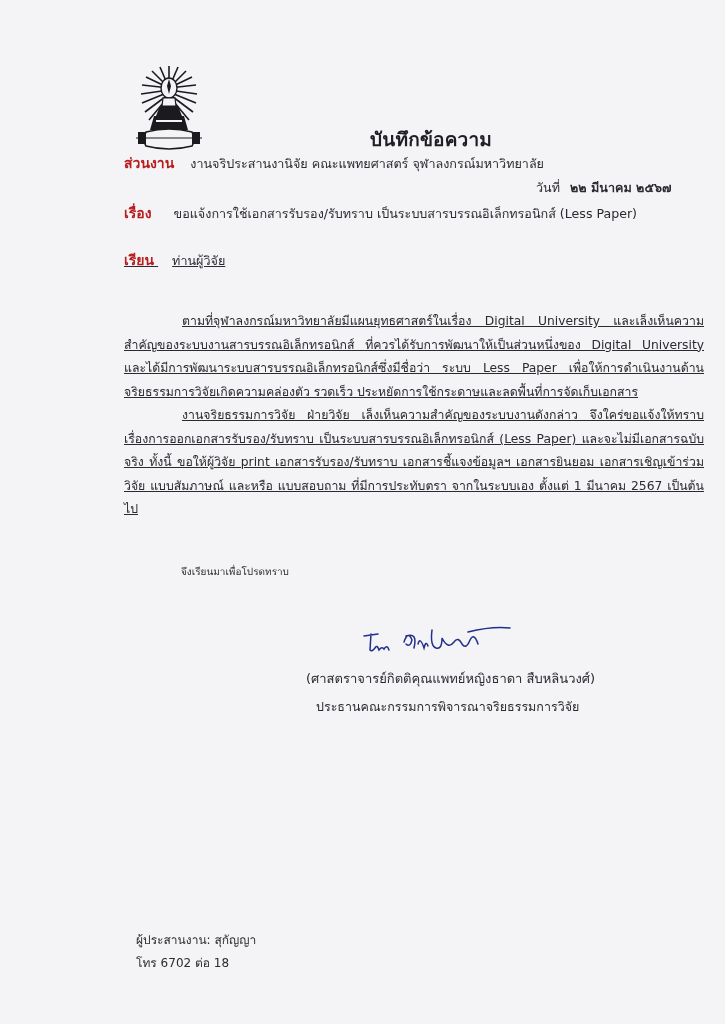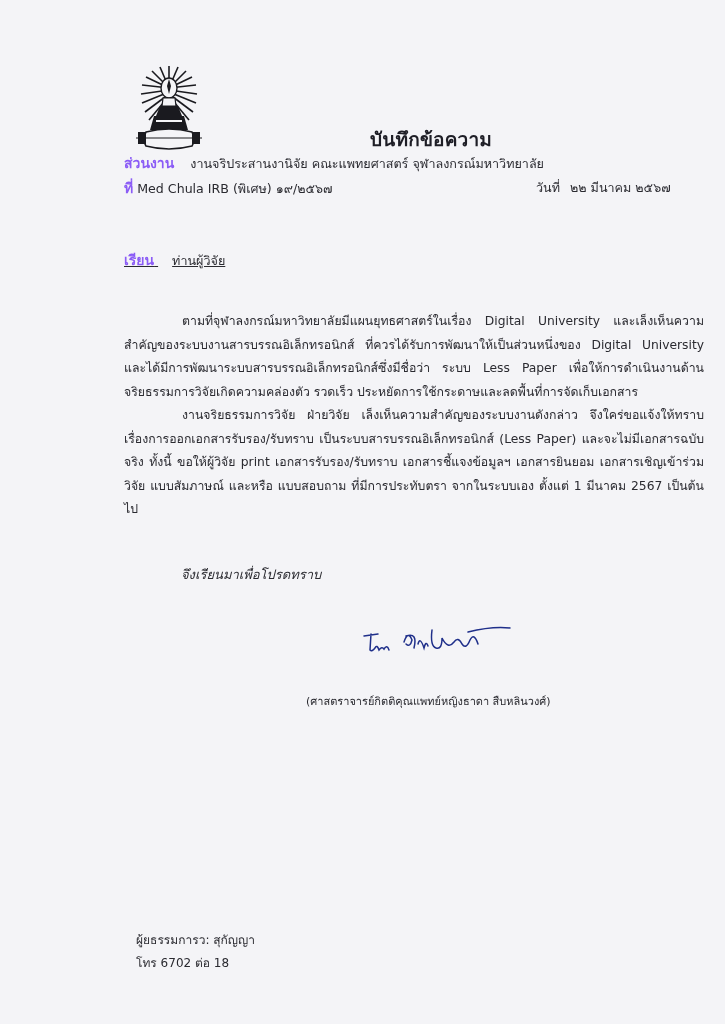--- a/index.html
+++ b/index.html
@@ -10,27 +10,27 @@
       color: #2a2a30;
       position: relative;
     }
     .page { position: absolute; left: 0; top: 0; width: 725px; height: 900px; margin-left: 44px; }
     .emblem { position: absolute; left: 92px; top: 64px; width: 66px; height: 92px; }
     .title {
       position: absolute; left: 326px; top: 124px;
       font-size: 19px; font-weight: bold; color: #1e1e26; letter-spacing: 0.2px;
     }
     .line { position: absolute; font-size: 12.6px; white-space: nowrap; line-height: 16px; }
-    .lbl { font-weight: bold; font-size: 14px; color: #8b5cf6; }
-    .body-text { position: absolute; left: 80px; width: 580px; font-size: 12.3px; line-height: 23.5px; }
+    .lbl { font-weight: bold; font-size: 14px; color: #b91c1c; }
+    .body-text { position: absolute; left: 80px; width: 580px; font-size: 12.3px; line-height: 23.5px; text-decoration: underline; }
     .body-text p { margin: 0; text-align: justify; text-align-last: left; }
     .indent { text-indent: 58px; }
-    .closing { position: absolute; left: 137px; top: 564px; font-size: 13px; font-style: italic; }
+    .closing { position: absolute; left: 137px; top: 564px; font-size: 10px; }
     .signature { position: absolute; left: 318px; top: 622px; width: 150px; height: 36px; }
-    .sig-name { position: absolute; left: 262px; top: 692px; font-size: 11px; white-space: nowrap; }
+    .sig-name { position: absolute; left: 262px; top: 668px; font-size: 13px; white-space: nowrap; }
     .sig-pos { position: absolute; left: 272px; top: 697px; font-size: 12.5px; white-space: nowrap; }
     .contact { position: absolute; left: 92px; font-size: 12px; white-space: nowrap; }
   </style>
 </head>
 <body>
 
 <div class="page">
 
   <svg class="emblem" viewBox="0 0 66 92">
     <g stroke="#1a1a1f" stroke-width="1.6" fill="none">
@@ -64,30 +64,30 @@
     <line x1="0" y1="74" x2="66" y2="74" stroke="#1a1a1f" stroke-width="1.2"></line>
   </svg>
 
   <div class="title">บันทึกข้อความ</div>
 
   <div class="line" style="left:80px; top:155px;">
     <span class="lbl">ส่วนงาน</span>
     <span style="margin-left:12px;">งานจริประสานงานิจัย คณะแพทยศาสตร์ จุฬาลงกรณ์มหาวิทยาลัย</span>
   </div>
 
-  <div class="line" style="left:80px; top:180px;">
-    <span class="lbl">ที่</span>
-    <span>Med Chula IRB (พิเศษ) ๑๙/๒๕๖๗</span>
-  </div>
 
   <div class="line" style="left:492px; top:180px;">
     <span>วันที่</span>
-    <span style="margin-left:6px;">๒๒  มีนาคม ๒๕๖๗</span>
+    <span style="margin-left:6px;font-weight:bold;">๒๒  มีนาคม ๒๕๖๗</span>
   </div>
 
+  <div class="line" style="left:80px; top:205px;">
+    <span class="lbl">เรื่อง</span>
+    <span style="margin-left:18px;">ขอแจ้งการใช้เอกสารรับรอง/รับทราบ เป็นระบบสารบรรณอิเล็กทรอนิกส์ (Less Paper)</span>
+  </div>
 
   <div class="line" style="left:80px; top:252px;text-decoration:underline;">
     <span class="lbl">เรียน</span>
     <span style="margin-left:14px;">ท่านผู้วิจัย</span>
   </div>
 
   <div class="body-text" style="top:310px;">
     <p class="indent">ตามที่จุฬาลงกรณ์มหาวิทยาลัยมีแผนยุทธศาสตร์ในเรื่อง Digital University และเล็งเห็นความสำคัญของระบบงานสารบรรณอิเล็กทรอนิกส์ ที่ควรได้รับการพัฒนาให้เป็นส่วนหนึ่งของ Digital University และได้มีการพัฒนาระบบสารบรรณอิเล็กทรอนิกส์ซึ่งมีชื่อว่า ระบบ Less Paper เพื่อให้การดำเนินงานด้านจริยธรรมการวิจัยเกิดความคล่องตัว รวดเร็ว ประหยัดการใช้กระดาษและลดพื้นที่การจัดเก็บเอกสาร</p>
     <p class="indent">งานจริยธรรมการวิจัย ฝ่ายวิจัย เล็งเห็นความสำคัญของระบบงานดังกล่าว จึงใคร่ขอแจ้งให้ทราบเรื่องการออกเอกสารรับรอง/รับทราบ เป็นระบบสารบรรณอิเล็กทรอนิกส์ (Less Paper) และจะไม่มีเอกสารฉบับจริง ทั้งนี้ ขอให้ผู้วิจัย print เอกสารรับรอง/รับทราบ เอกสารชี้แจงข้อมูลฯ เอกสารยินยอม เอกสารเชิญเข้าร่วมวิจัย แบบสัมภาษณ์ และหรือ แบบสอบถาม  ที่มีการประทับตรา จากในระบบเอง ตั้งแต่ 1 มีนาคม 2567 เป็นต้นไป</p>
   </div>
@@ -97,17 +97,18 @@
   <svg class="signature" viewBox="0 0 150 36">
     <g stroke="#1f2f8a" stroke-width="1.5" fill="none" stroke-linecap="round">
       <path d="M2 14 L16 12 M9 12 L8 28 Q10 30 13 26 Q15 22 17 28 Q20 24 22 27 Q25 22 27 28"></path>
       <path d="M42 20 Q46 8 50 18 Q48 26 44 22 M44 14 Q56 10 52 26 M56 22 Q58 14 62 26 Q64 18 66 24"></path>
       <path d="M70 8 Q68 24 74 26 Q80 28 80 16 Q86 28 92 20 Q96 14 100 22 Q104 28 108 18 Q112 10 116 22"></path>
       <path d="M106 10 Q130 4 148 6"></path>
     </g>
   </svg>
 
   <div class="sig-name">(ศาสตราจารย์กิตติคุณแพทย์หญิงธาดา  สืบหลินวงศ์)</div>
+  <div class="sig-pos">ประธานคณะกรรมการพิจารณาจริยธรรมการวิจัย</div>
 
-  <div class="contact" style="top:930px;">ผู้ยธรรมการว: สุกัญญา</div>
+  <div class="contact" style="top:930px;">ผู้ประสานงาน: สุกัญญา</div>
   <div class="contact" style="top:953px;">โทร 6702 ต่อ 18</div>
 
 </div>
 
 </body></html>

